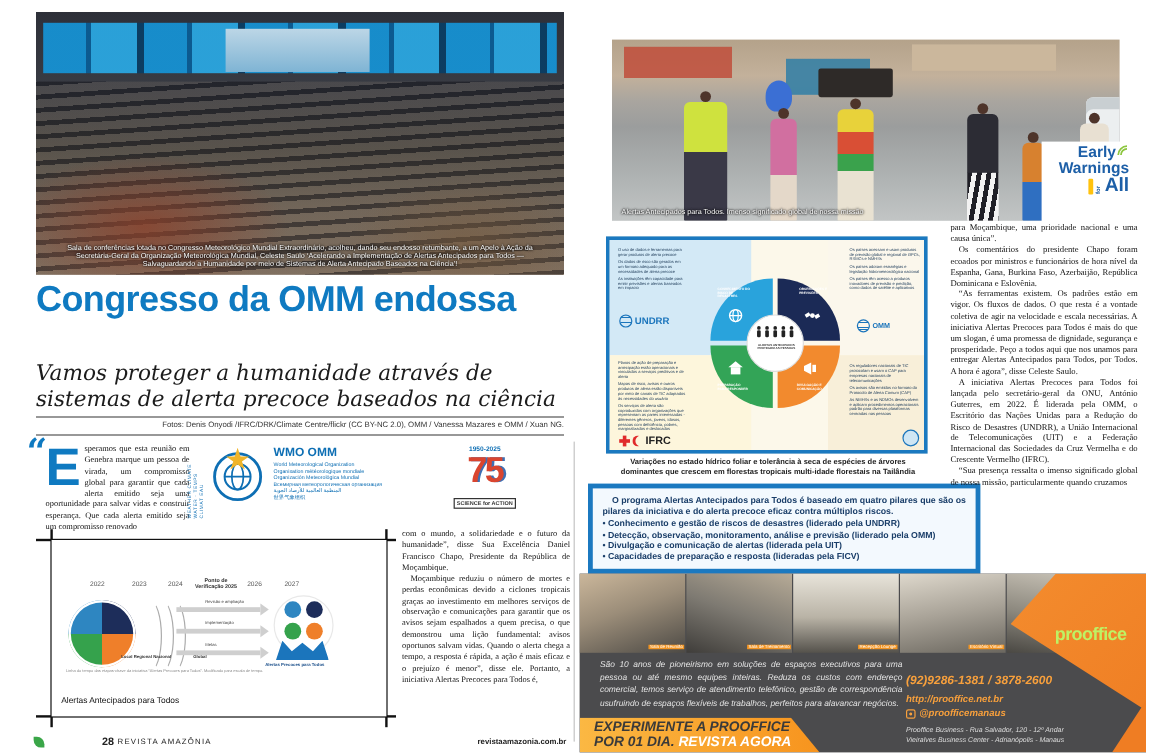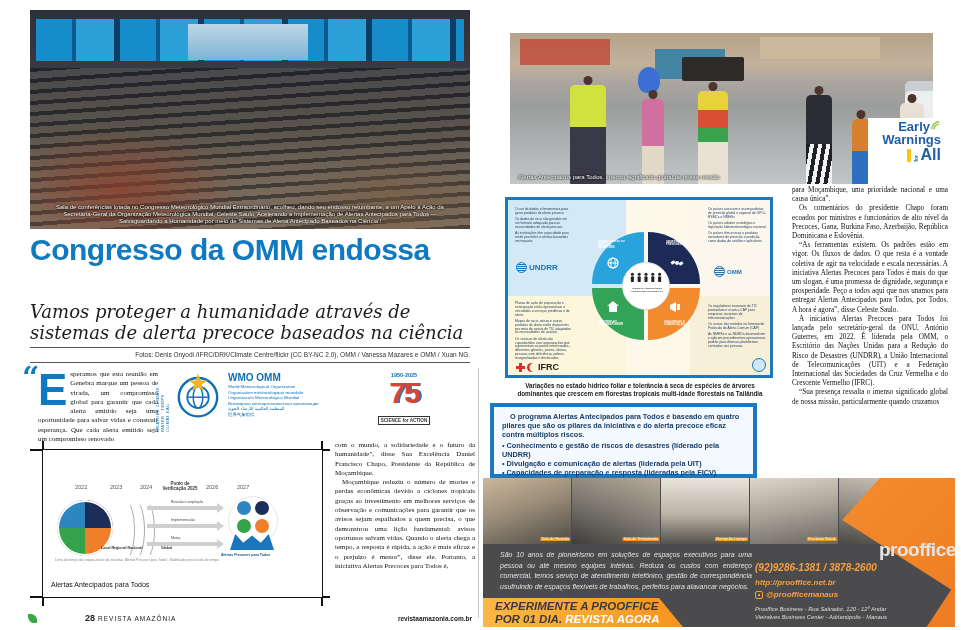--- a/index.html
+++ b/index.html
@@ -129,21 +129,21 @@
   .q-tr{left:140px;top:32px;background:#1b2a56;border-radius:0 100% 0 0;}
   .q-bl{left:84px;top:88px;background:#33a457;border-radius:0 0 0 100%;}
   .q-br{left:140px;top:88px;background:#f28a2e;border-radius:0 0 100% 0;}
   .q-lbl{position:absolute;font-size:6px;line-height:6.5px;color:#fff;font-weight:bold;width:60px;
     transform:scale(.45);transform-origin:left top;}
   .q-ico{position:absolute;}
   #ig-center{position:absolute;left:114px;top:62px;width:48px;height:48px;border-radius:50%;background:#fff;
     border:1px solid #ddd;text-align:center;box-sizing:border-box;padding-top:6px;}
   #ig-center .ctr-txt{font-size:6px;line-height:6px;color:#333;transform:scale(.42);transform-origin:center top;width:100px;margin-left:-26px;font-weight:bold;}
   #info-caption{left:512px;top:382px;width:256px;text-align:center;font-size:6.3px;line-height:7.5px;font-weight:bold;color:#222;}
-  #pillars{left:490px;top:403px;width:267px;height:75px;box-sizing:border-box;border:4px solid #1b79c0;background:#f3f9fe;
+  #pillars{left:490px;top:403px;width:327px;height:75px;box-sizing:border-box;border:4px solid #1b79c0;background:#f3f9fe;
     color:#1a3e69;font-size:7.3px;line-height:9.2px;padding:5px 8px;font-weight:bold;}
   #pillars .intro{text-indent:8px;margin:0 0 1px 0;}
   #pillars ul{margin:0;padding:0;list-style:none;}
   #pillars li::before{content:"• ";}
   #col-right{left:792px;top:186px;width:156px;font-family:"Liberation Serif",serif;font-size:7.2px;line-height:9.2px;text-align:justify;}
   #col-right p{margin:0;}
   #col-right p + p{text-indent:7px;}
 
   
   #ad{left:483px;top:478px;width:472px;height:149px;background:#4b4b4d;overflow:hidden;}
@@ -154,21 +154,21 @@
   .ph3{background:linear-gradient(180deg,#e8e4da 0%,#b9b3a6 55%,#55524c 100%);}
   .ph4{background:linear-gradient(170deg,#ded8cc 0%,#a8a297 50%,#6b675f 100%);}
   .ph5{background:linear-gradient(190deg,#cfc9bd 0%,#8d897f 55%,#4a4843 100%);}
   .ad-lbl{position:absolute;right:1px;bottom:3px;background:#f29422;color:#fff;font-size:6px;
     padding:0 2px;transform:scale(.62);transform-origin:right bottom;white-space:nowrap;}
   #ad .tri{position:absolute;left:0;top:0;width:472px;height:149px;
     background:linear-gradient(135deg,#f9a03c,#ef7d23);
     clip-path:polygon(84.1% 0,100% 0,100% 76.5%,76.1% 28.2%);}
   #ad .tri2{position:absolute;left:0;top:0;width:472px;height:149px;background:#ef7d23;
     clip-path:polygon(94% 100%,100% 71%,100% 100%);}
-  #ad-logo{position:absolute;left:396px;top:61px;color:#e5e5e5;font-size:19px;font-weight:bold;letter-spacing:-.5px;}
+  #ad-logo{position:absolute;left:396px;top:42px;color:#bef264;font-size:15px;font-weight:bold;letter-spacing:-.5px;}
   #ad-body{position:absolute;left:17px;top:72px;width:252px;font-size:7px;line-height:10.5px;
     font-style:italic;color:#e3e3e3;text-align:justify;}
   #ad-cta{position:absolute;left:0;top:120px;width:200px;height:29px;
     background:linear-gradient(90deg,#fbb843,#f7941e);clip-path:polygon(0 0,88% 0,100% 100%,0 100%);
     padding:2px 0 0 12px;box-sizing:border-box;font-style:italic;font-weight:bold;font-size:11.5px;line-height:12.5px;color:#3a3a3a;}
   #ad-cta .wh{color:#fff;}
   #ad-phone{position:absolute;left:272px;top:84px;color:#f8a03c;font-size:10px;font-weight:bold;font-style:italic;}
   #ad-site{position:absolute;left:272px;top:100px;color:#f8a03c;font-size:8px;font-style:italic;font-weight:bold;}
   #ad-social{position:absolute;left:272px;top:112px;color:#f8a03c;font-size:8px;font-style:italic;font-weight:bold;display:flex;align-items:center;gap:3px;}
   .ig-ico{width:6px;height:6px;border:1px solid #f8a03c;border-radius:2px;
@@ -407,28 +407,29 @@
       <div class="ctr-txt">ALERTAS ANTECIPADOS PROTEGEM AS PESSOAS</div>
     </div>
   </div>
 
   <div id="info-caption" class="abs">Variações no estado hídrico foliar e tolerância à seca de espécies de árvores dominantes que crescem em florestas tropicais multi-idade florestais na Tailândia</div>
 
   <div id="pillars" class="abs">
     <p class="intro">O programa Alertas Antecipados para Todos é baseado em quatro pilares que são os pilares da iniciativa e do alerta precoce eficaz contra múltiplos riscos.</p>
     <ul>
       <li>Conhecimento e gestão de riscos de desastres (liderado pela UNDRR)</li>
+      <li>Detecção, observação, monitoramento, análise e previsão (liderado pela OMM)</li>
       <li>Divulgação e comunicação de alertas (liderada pela UIT)</li>
       <li>Capacidades de preparação e resposta (lideradas pela FICV)</li>
     </ul>
   </div>
 
   <div id="col-right" class="abs">
     <p>para Moçambique, uma prioridade nacional e uma causa única”.</p>
-    <p>Os comentários do presidente Chapo foram ecoados por ministros e funcionários de alto nível da Precoces, Gana, Burkina Faso, Azerbaijão, República Dominicana e Eslovênia.</p>
+    <p>Os comentários do presidente Chapo foram ecoados por ministros e funcionários de hora nível da Espanha, Gana, Burkina Faso, Azerbaijão, República Dominicana e Eslovênia.</p>
     <p>“As ferramentas existem. Os padrões estão em vigor. Os fluxos de dados. O que resta é a vontade coletiva de agir na velocidade e escala necessárias. A iniciativa Alertas Precoces para Todos é mais do que um slogan, é uma promessa de dignidade, segurança e prosperidade. Peço a todos aqui que nos unamos para entregar Alertas Antecipados para Todos, por Todos. A hora é agora”, disse Celeste Saulo.</p>
     <p>A iniciativa Alertas Precoces para Todos foi lançada pelo secretário-geral da ONU, António Guterres, em 2022. É liderada pela OMM, o Escritório das Nações Unidas para a Redução do Risco de Desastres (UNDRR), a União Internacional de Telecomunicações (UIT) e a Federação Internacional das Sociedades da Cruz Vermelha e do Crescente Vermelho (IFRC).</p>
     <p>“Sua presença ressalta o imenso significado global de nossa missão, particularmente quando cruzamos</p>
   </div>
 
   <div id="ad" class="abs">
     <div class="photos">
       <div class="ad-photo ph1">
           <span class="ad-lbl">Sala de Reunião</span>
         </div>

